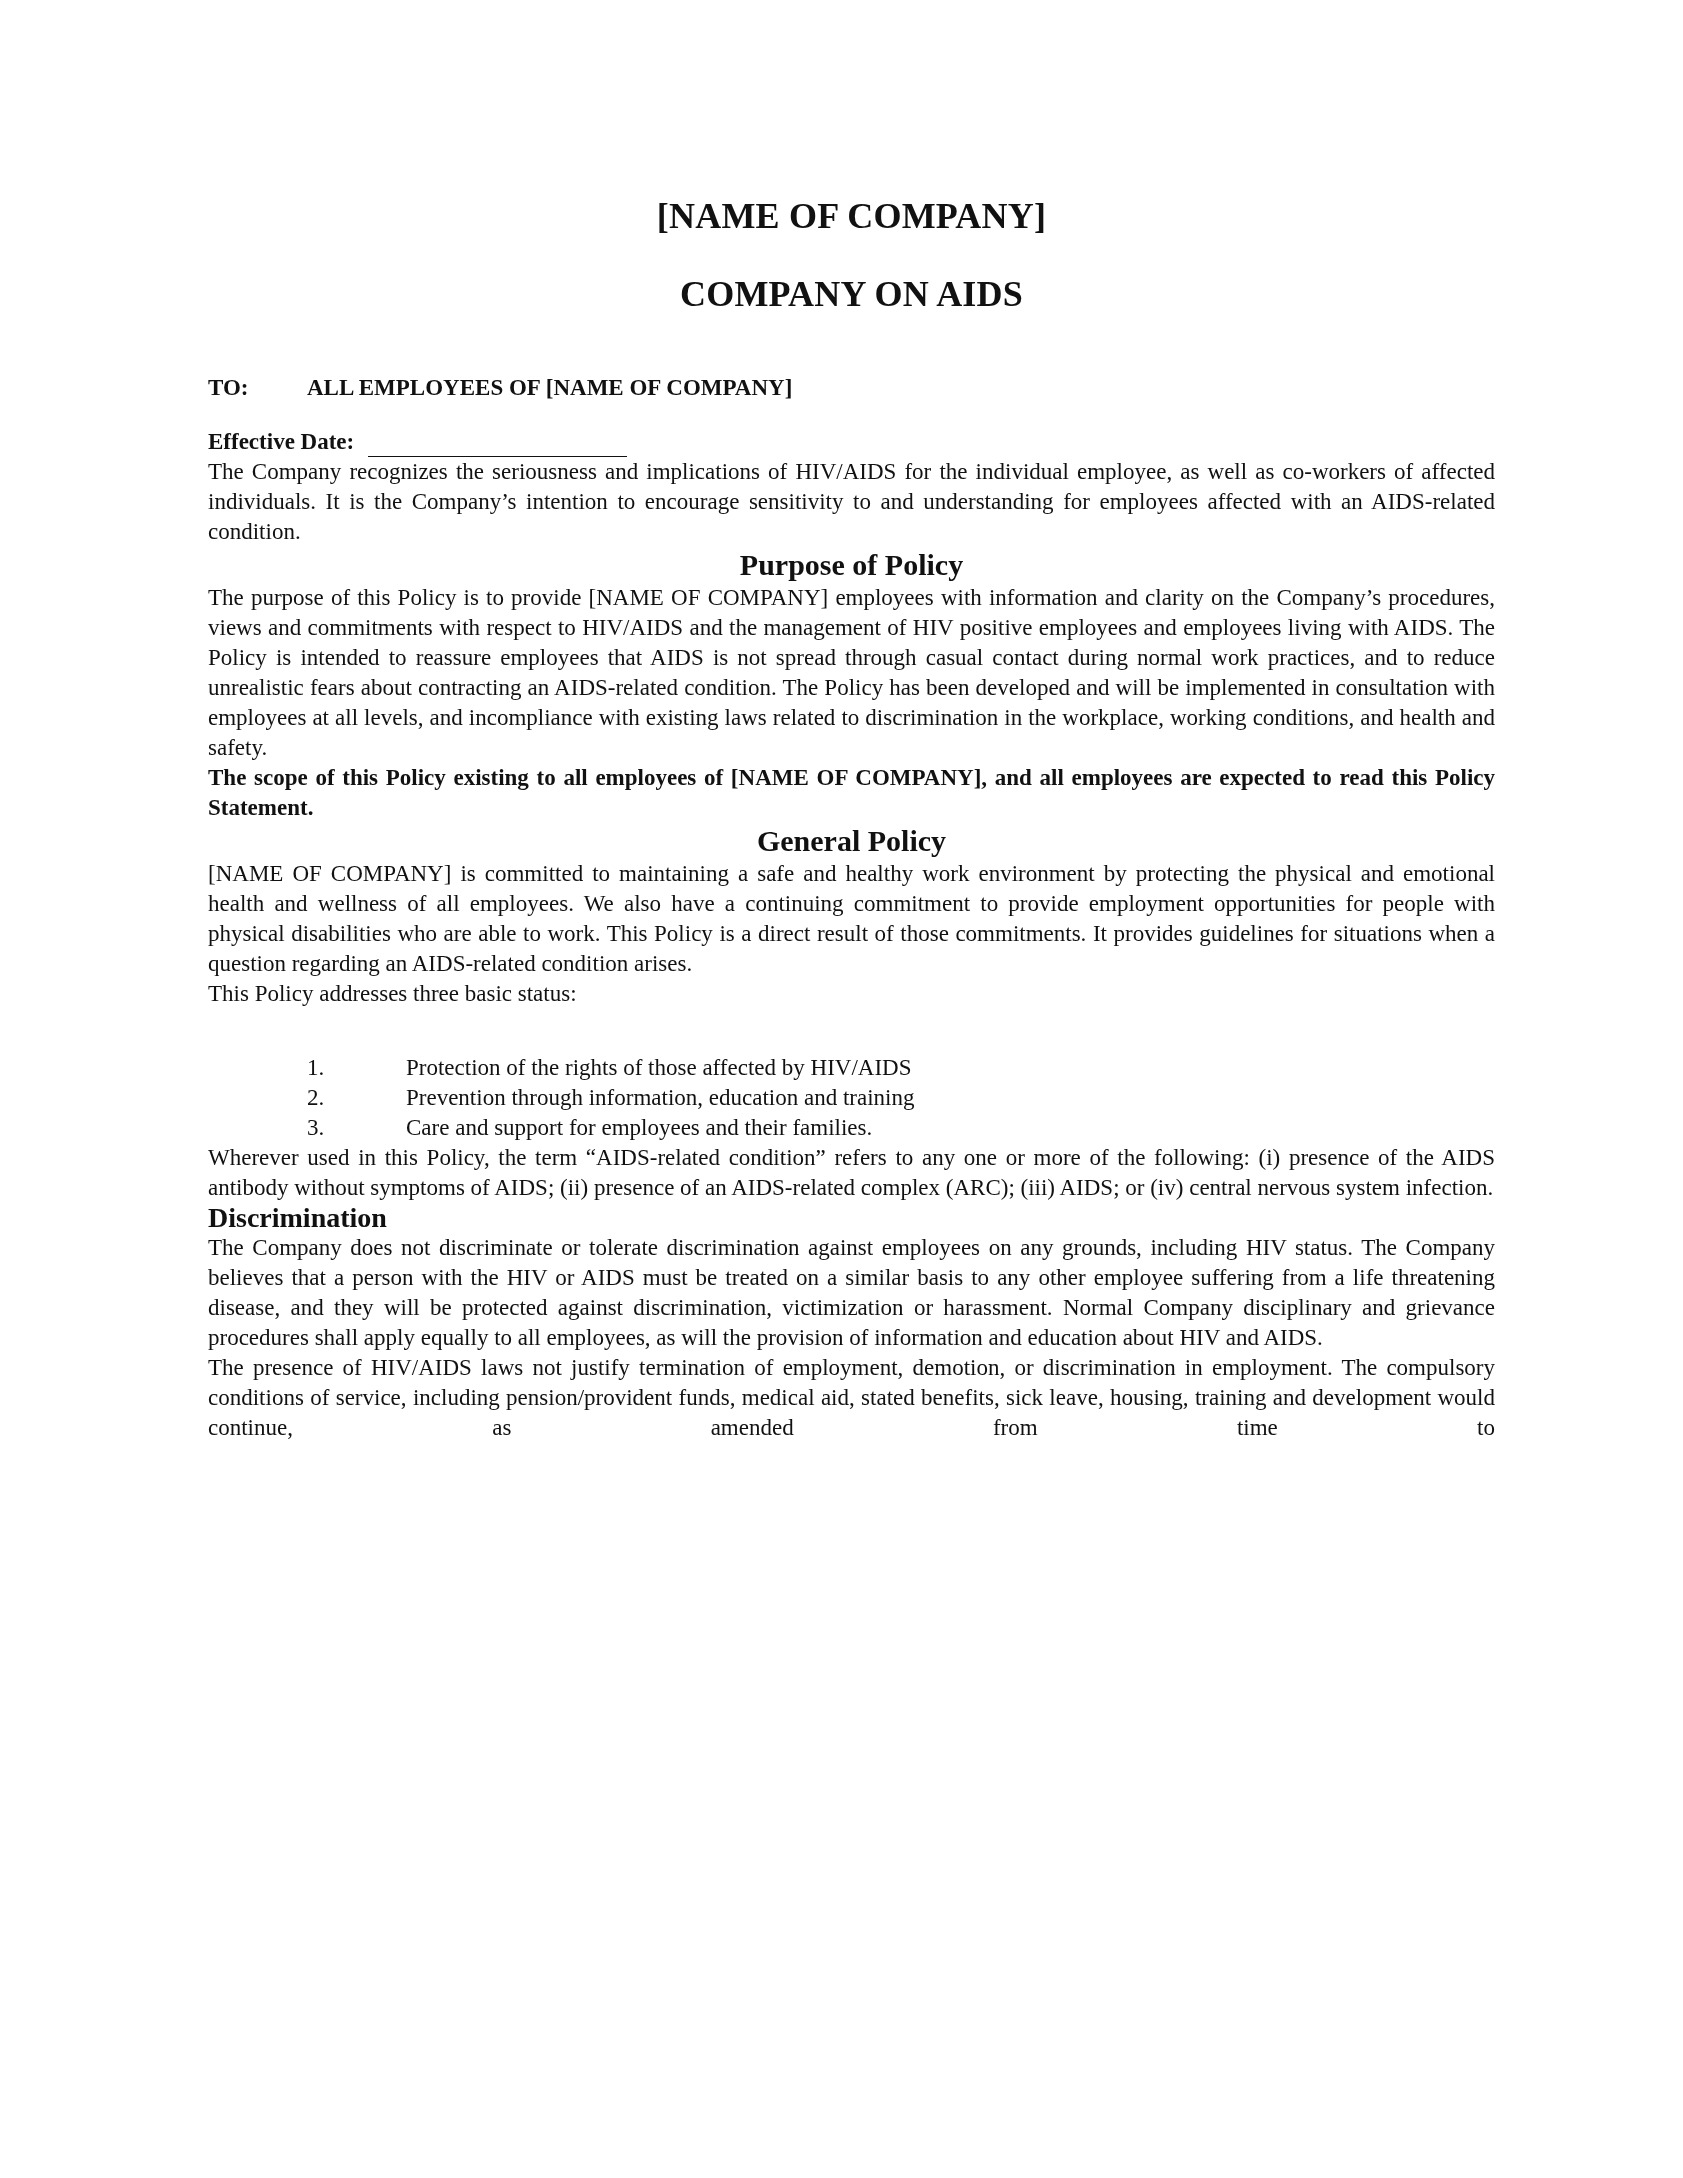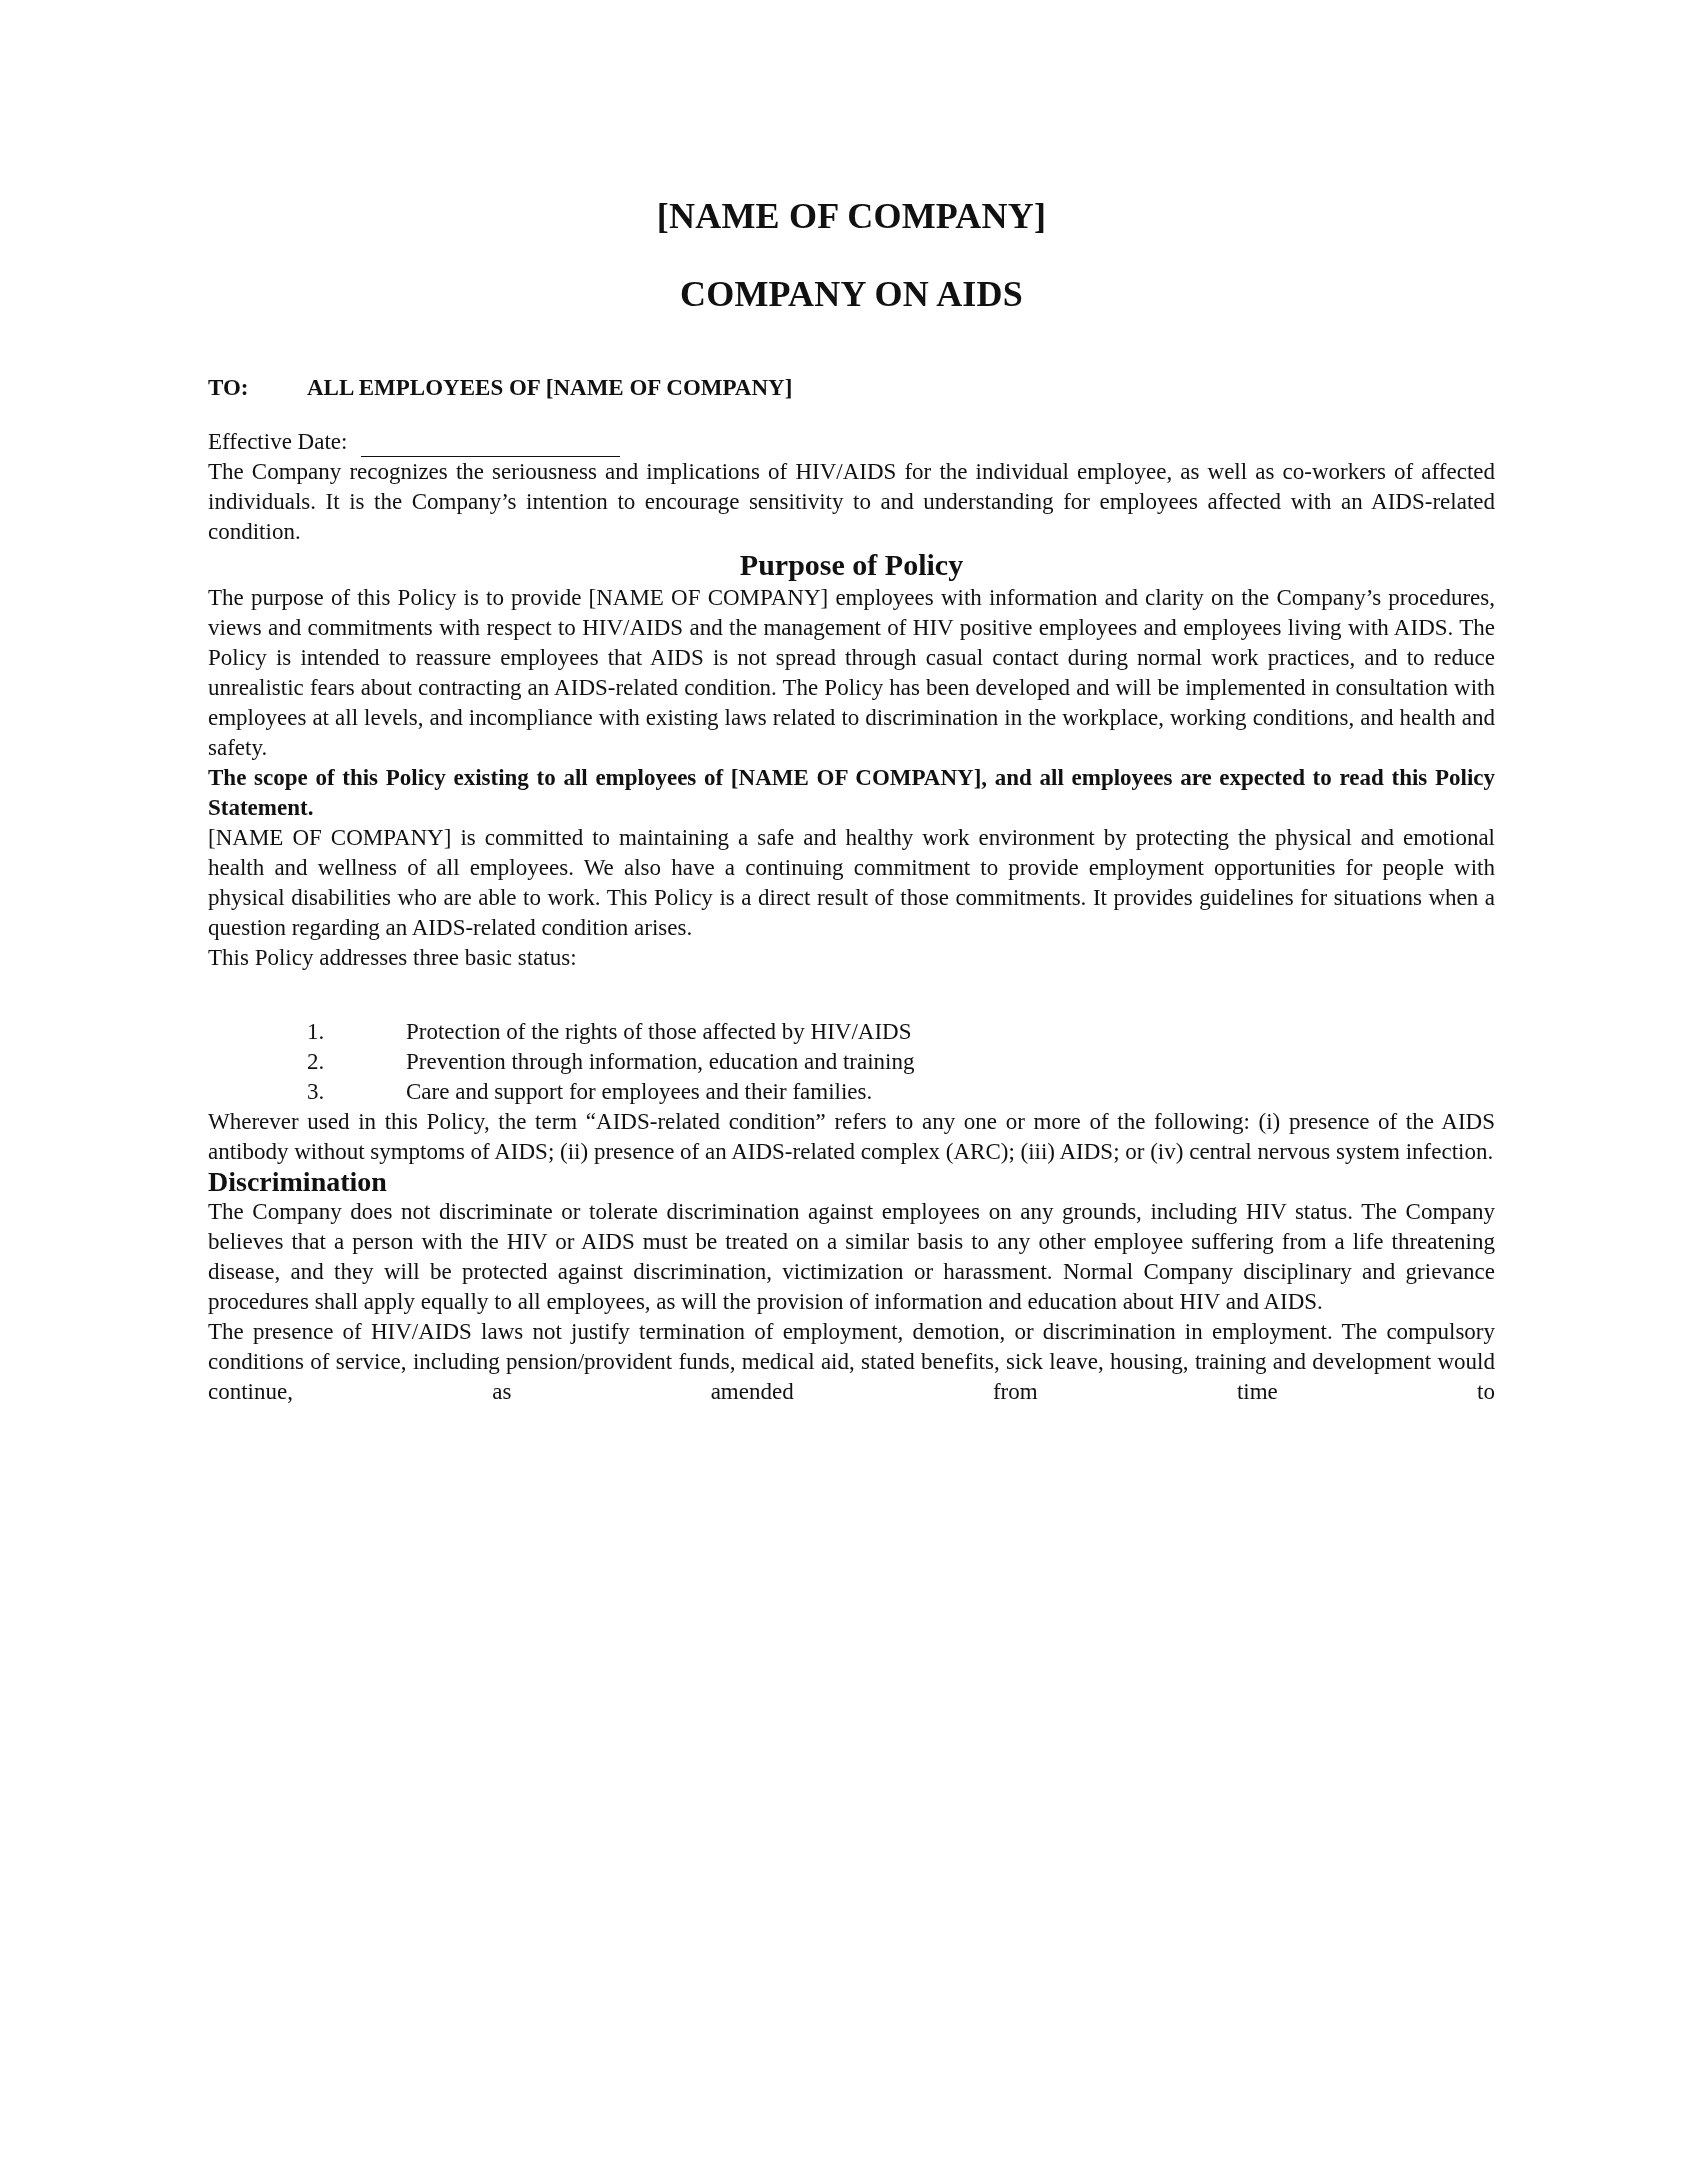--- a/index.html
+++ b/index.html
@@ -34,21 +34,21 @@
     .to-line {
       margin-top: 57px;
       font-weight: bold;
       font-size: 23px;
       line-height: 30px;
       display: flex;
     }
     .to-label { width: 99px; }
     .eff-line {
       margin-top: 24px;
-      font-weight: normal;
+      font-weight: bold;
       font-size: 23px;
       line-height: 30px;
       display: flex;
       align-items: flex-end;
     }
     .date-blank {
       display: inline-block;
       width: 259px;
       border-bottom: 1.5px solid #111;
       margin-left: 14px;
@@ -111,20 +111,21 @@
     <span>Effective Date:</span>
     <span class="date-blank"></span>
   </div>
 
   <p class="body mt-intro">The Company recognizes the seriousness and implications of HIV/AIDS for the individual employee, as well as co-workers of affected individuals. It is the Company’s intention to encourage sensitivity to and understanding for employees affected with an AIDS-related condition.</p>
 
   <h2 class="section mt-h">Purpose of Policy</h2>
   <p class="body mt-after-h">The purpose of this Policy is to provide [NAME OF COMPANY] employees with information and clarity on the Company’s procedures, views and commitments with respect to HIV/AIDS and the management of HIV positive employees and employees living with AIDS. The Policy is intended to reassure employees that AIDS is not spread through casual contact during normal work practices, and to reduce unrealistic fears about contracting an AIDS-related condition. The Policy has been developed and will be implemented in consultation with employees at all levels, and incompliance with existing laws related to discrimination in the workplace, working conditions, and health and safety.</p>
   <p class="body bold mt-p">The scope of this Policy existing to all employees of [NAME OF COMPANY], and all employees are expected to read this Policy Statement.</p>
 
+  <h2 class="section mt-h">General Policy</h2>
   <p class="body mt-after-h">[NAME OF COMPANY] is committed to maintaining a safe and healthy work environment by protecting the physical and emotional health and wellness of all employees. We also have a continuing commitment to provide employment opportunities for people with physical disabilities who are able to work. This Policy is a direct result of those commitments. It provides guidelines for situations when a question regarding an AIDS-related condition arises.</p>
   <p class="body mt-p">This Policy addresses three basic status:</p>
 
   <ol class="areas">
     <li>
       <span class="num">1.</span>
       <span>Protection of the rights of those affected by HIV/AIDS</span>
     </li>
     <li>
       <span class="num">2.</span>

